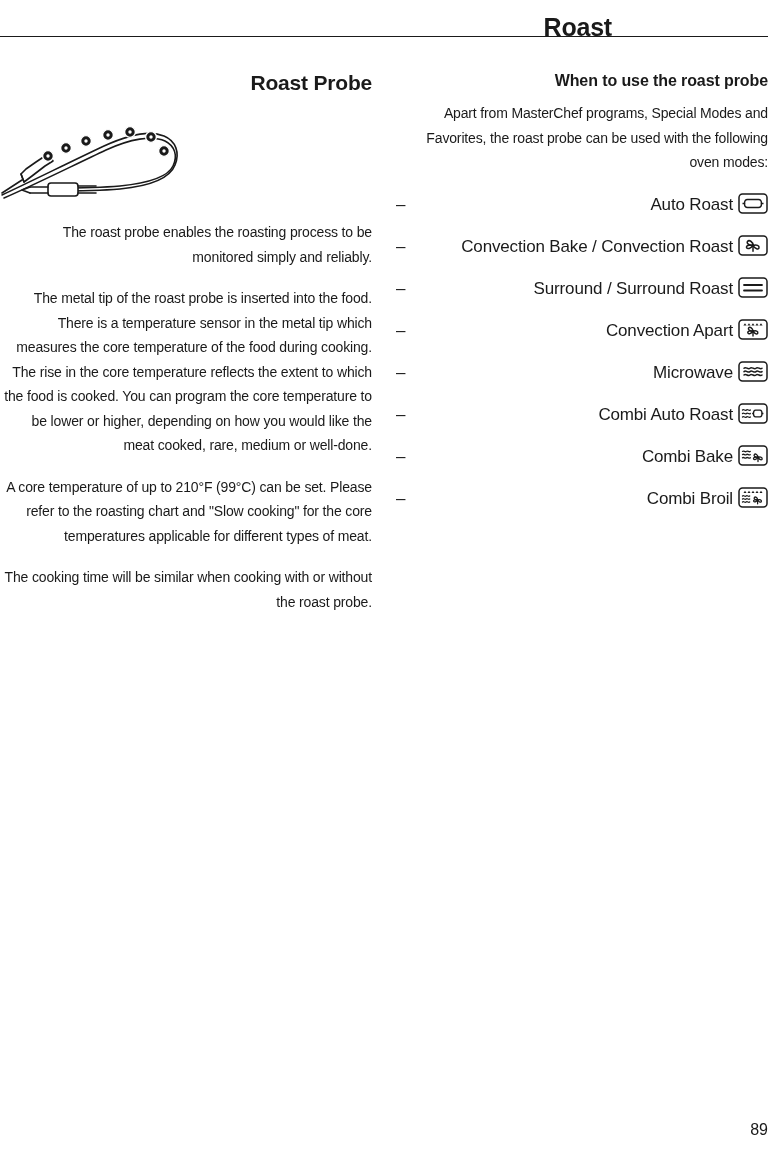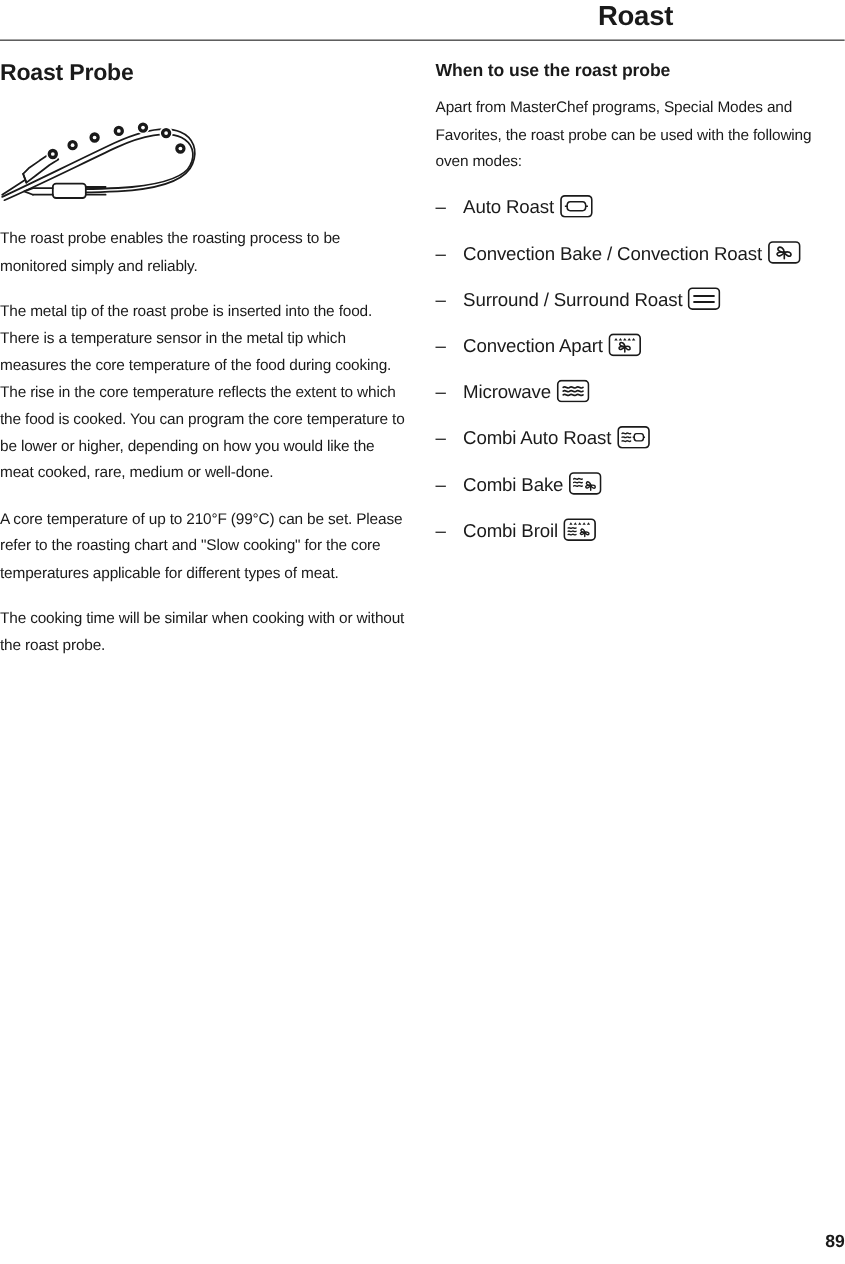--- a/index.html
+++ b/index.html
@@ -12,21 +12,21 @@
     height: 1149px;
     position: relative;
     font-family: "Liberation Sans", sans-serif;
     color: #1a1a1a;
     -webkit-font-smoothing: antialiased;
   }
 
   
   .page-header {
     position: absolute;
-    top: 0;
+    top: 12px;
     left: 0;
     width: 612px;
     height: 37px;
     box-sizing: border-box;
   }
   .page-header .header-title {
     position: absolute;
     right: 0;
     top: -1px;
     font-size: 25px;
@@ -45,22 +45,23 @@
 
   
   .content {
     position: absolute;
     top: 54px;
     left: 0;
     width: 768px;
   }
   .column {
     position: absolute;
-    top: 0;
+    top: 16px;
     width: 372px;
+    text-align: right;
   }
   .column.left  { left: 0; }
   .column.right { left: 396px; }
 
   h2.section-title {
     margin: 0 0 14px 0;
     font-size: 21px;
     font-weight: bold;
     line-height: 26px;
     letter-spacing: -0.2px;
@@ -122,21 +123,21 @@
     bottom: 0;
     width: 768px;
     height: 46px;
   }
   .page-footer .page-number {
     position: absolute;
     right: 0;
     bottom: 9px;
     font-size: 16px;
     line-height: 20px;
-    font-weight: bold;
+    font-weight: normal;
     text-align: center;
   }
 </style>
 </head>
 <body>
 
 <div class="page-header">
   <div class="header-title">Roast</div>
 </div>
 <div class="header-rule"></div>

